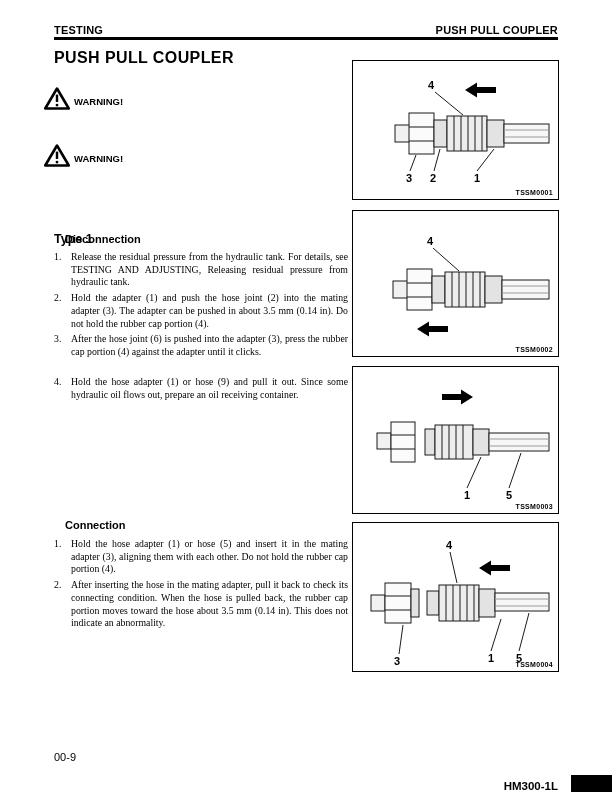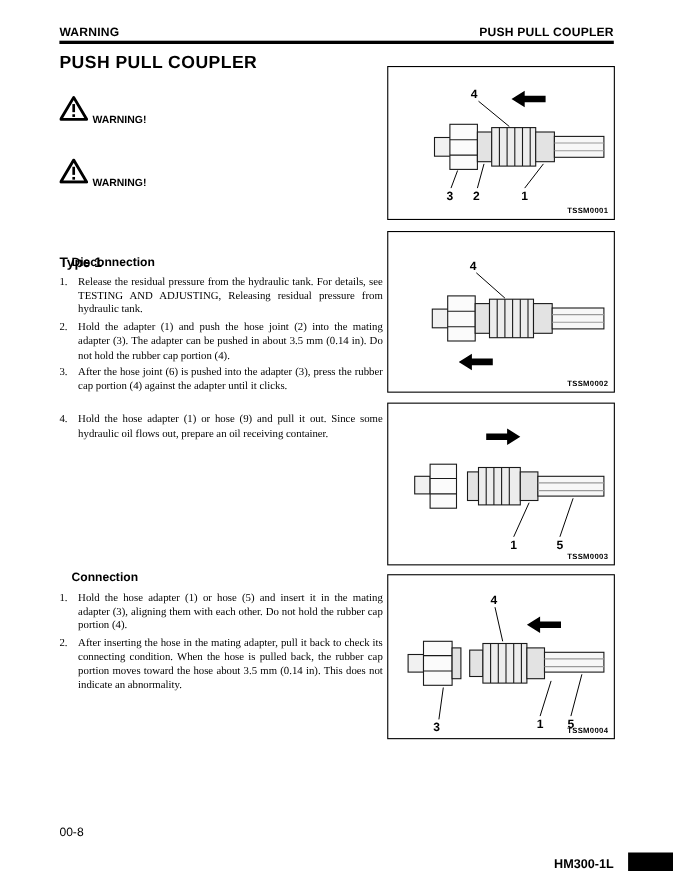--- a/index.html
+++ b/index.html
@@ -7,21 +7,21 @@
   .page {
     position:relative; width:612px; height:792px; margin:0 auto;
     background:#fff; color:#000; overflow:hidden;
     font-family:"Liberation Serif", serif;
   }
   .hdr-left  { position:absolute; left:54px;  top:24px; font:bold 11px "Liberation Sans", sans-serif; letter-spacing:.2px; }
   .hdr-right { position:absolute; right:54px; top:24px; font:bold 11px "Liberation Sans", sans-serif; letter-spacing:.2px; }
   .hdr-rule  { position:absolute; left:54px; top:37px; width:504px; height:3px; background:#000; }
   .title     { position:absolute; left:54px; top:49px; font:bold 16px "Liberation Sans", sans-serif; letter-spacing:.4px; }
 
-  .warning { position:absolute; left:54px; width:300px; display:flex; align-items:flex-end; }
+  .warning { position:absolute; left:44px; width:300px; display:flex; align-items:center; }
   .w-icon  { width:27px; flex:0 0 27px; margin-top:1px; }
   .w-label { flex:0 0 57px; margin-left:3px; padding-top:2px; font:bold 9.5px "Liberation Sans", sans-serif; }
   .w-text  { flex:1; font:9.3px "Liberation Sans", sans-serif; line-height:1.42; }
 
   .type-heading { position:absolute; left:54px; top:205px; font:bold 12.5px "Liberation Sans", sans-serif;margin-top:27px; }
   .sec-heading  { position:absolute; left:65px; font:bold 11px "Liberation Sans", sans-serif; }
 
   .list { position:absolute; left:54px; width:294px; }
   .li   { display:flex; margin-bottom:3px; }
   .li-gap { margin-top:17px; }
@@ -36,21 +36,21 @@
   .ftr-right { position:absolute; right:54px; top:780px; font:bold 11.5px "Liberation Sans", sans-serif; }
   .thumb-tab { position:absolute; right:0; top:775px; width:41px; height:17px; background:#000; }
 
   .fig-label { font-family:"Liberation Sans", sans-serif; font-size:11px; font-weight:bold; fill:#000; }
 </style>
 </head>
 <body>
 
 <div class="page">
 
-  <div class="hdr-left">WARNING</div>
+  <div class="hdr-left">TESTING</div>
   <div class="hdr-right">PUSH PULL COUPLER</div>
   <div class="hdr-rule"></div>
 
   <h1 class="title">PUSH PULL COUPLER</h1>
 
   <div class="warning" style="top:86px">
     <div class="w-icon">
       <svg viewBox="0 0 30 26" width="26" height="23">
         <path d="M15 1.5 L28.6 24.5 H1.4 Z" fill="#fff" stroke="#000" stroke-width="3" stroke-linejoin="round"></path>
         <rect x="13.6" y="8.5" width="2.8" height="8.5" fill="#000"></rect>
@@ -232,17 +232,17 @@
       <g class="fig-label">
         <text x="96" y="26" text-anchor="middle">4</text>
         <text x="44" y="142" text-anchor="middle">3</text>
         <text x="138" y="139" text-anchor="middle">1</text>
         <text x="166" y="139" text-anchor="middle">5</text>
       </g>
     </svg>
     <div class="fig-code">TSSM0004</div>
   </div>
 
-  <div class="ftr-left">00-8</div>
+  <div class="ftr-left">00-9</div>
   <div class="ftr-right">HM300-1L</div>
   <div class="thumb-tab"></div>
 
 </div>
 
 </body></html>

